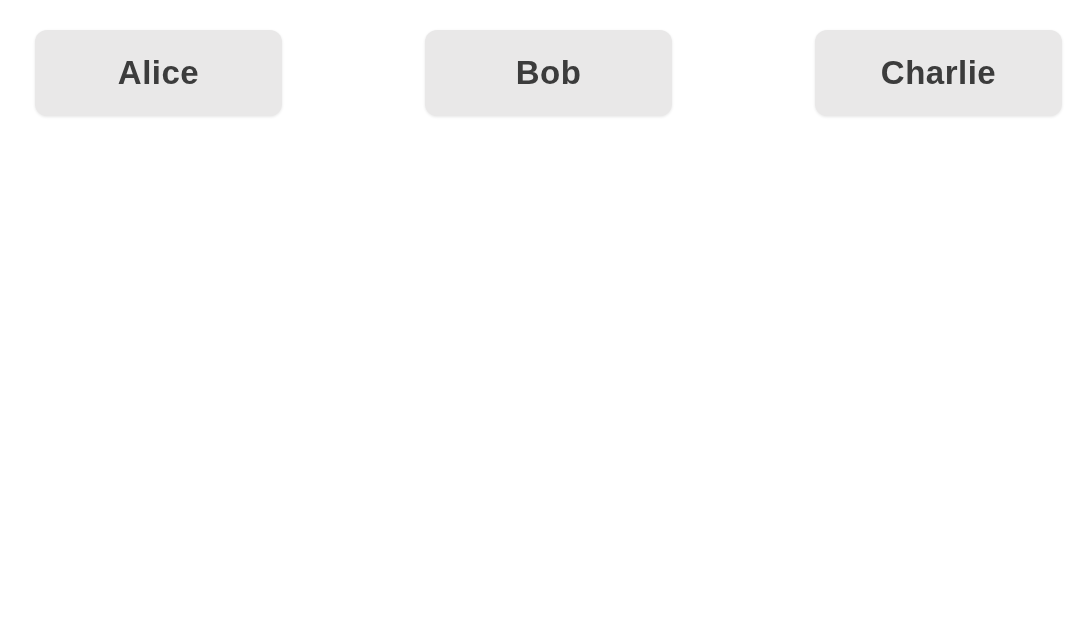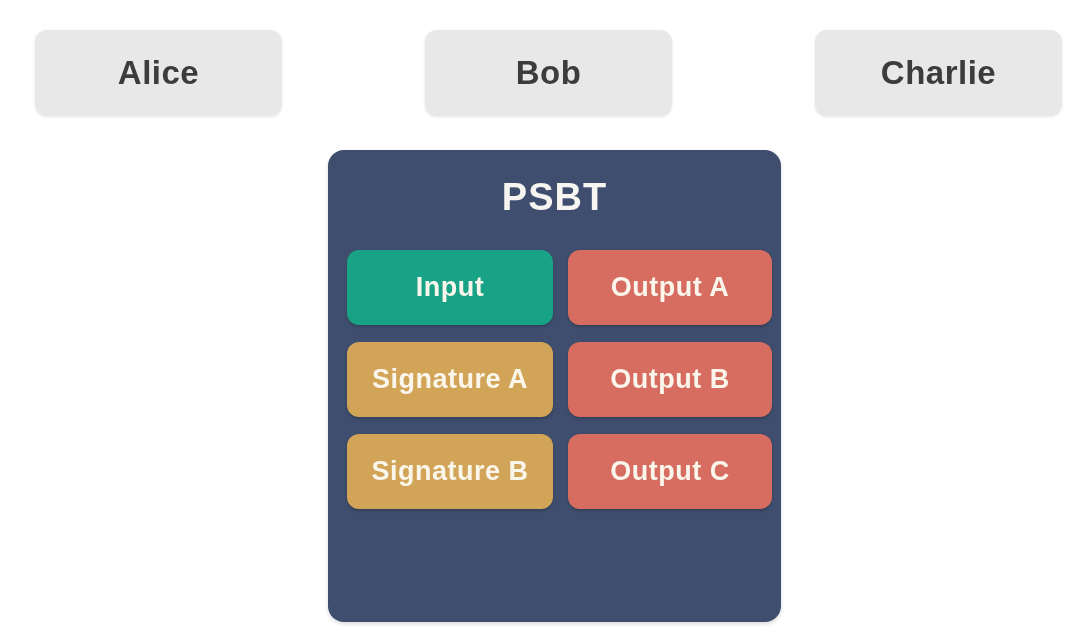--- a/index.html
+++ b/index.html
@@ -70,25 +70,14 @@
   </div>
 
   <div class="participant bob">
     <span>Bob</span>
   </div>
 
   <div class="participant charlie">
     <span>Charlie</span>
   </div>
 
-  <div class="psbt">
-    <div class="psbt-title">PSBT</div>
-    <div class="psbt-grid">
-      <div class="cell input">Input</div>
-      <div class="cell output">Output A</div>
-      <div class="cell signature">Signature A</div>
-      <div class="cell output">Output B</div>
-      <div class="cell signature">Signature B</div>
-      <div class="cell output">Output C</div>
-    </div>
-  </div>
 
 </div>
 
 </body></html>

